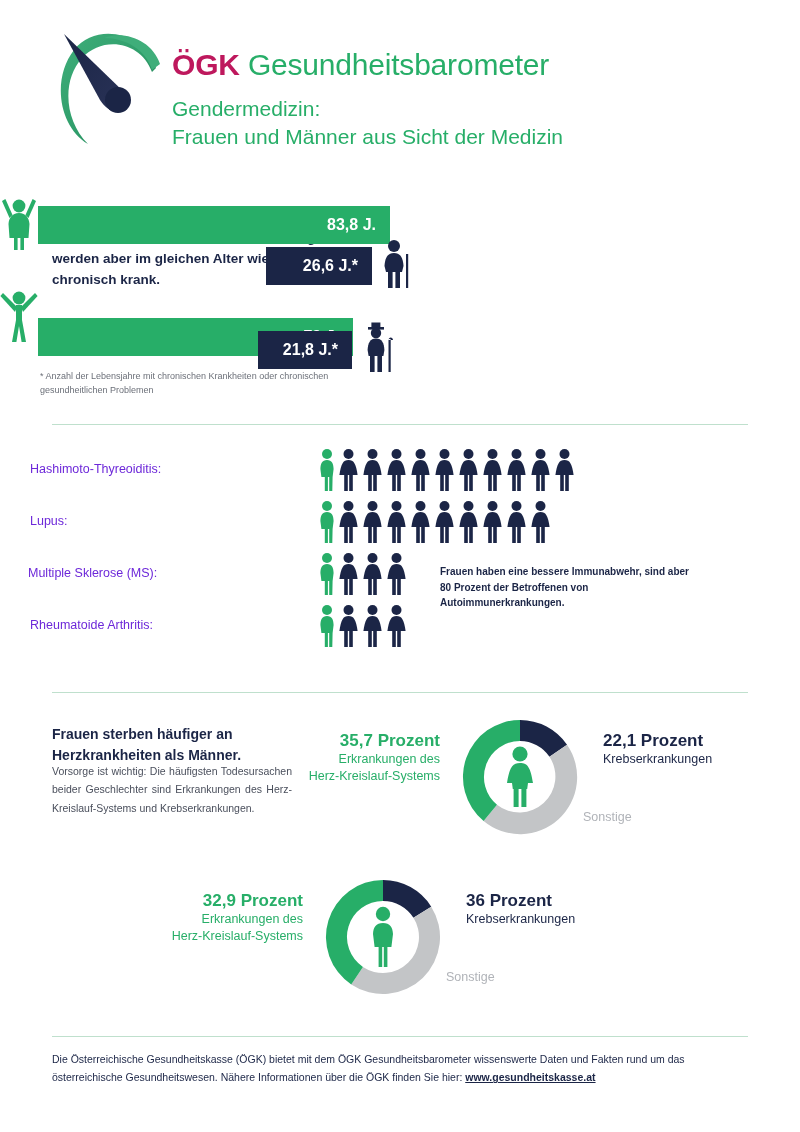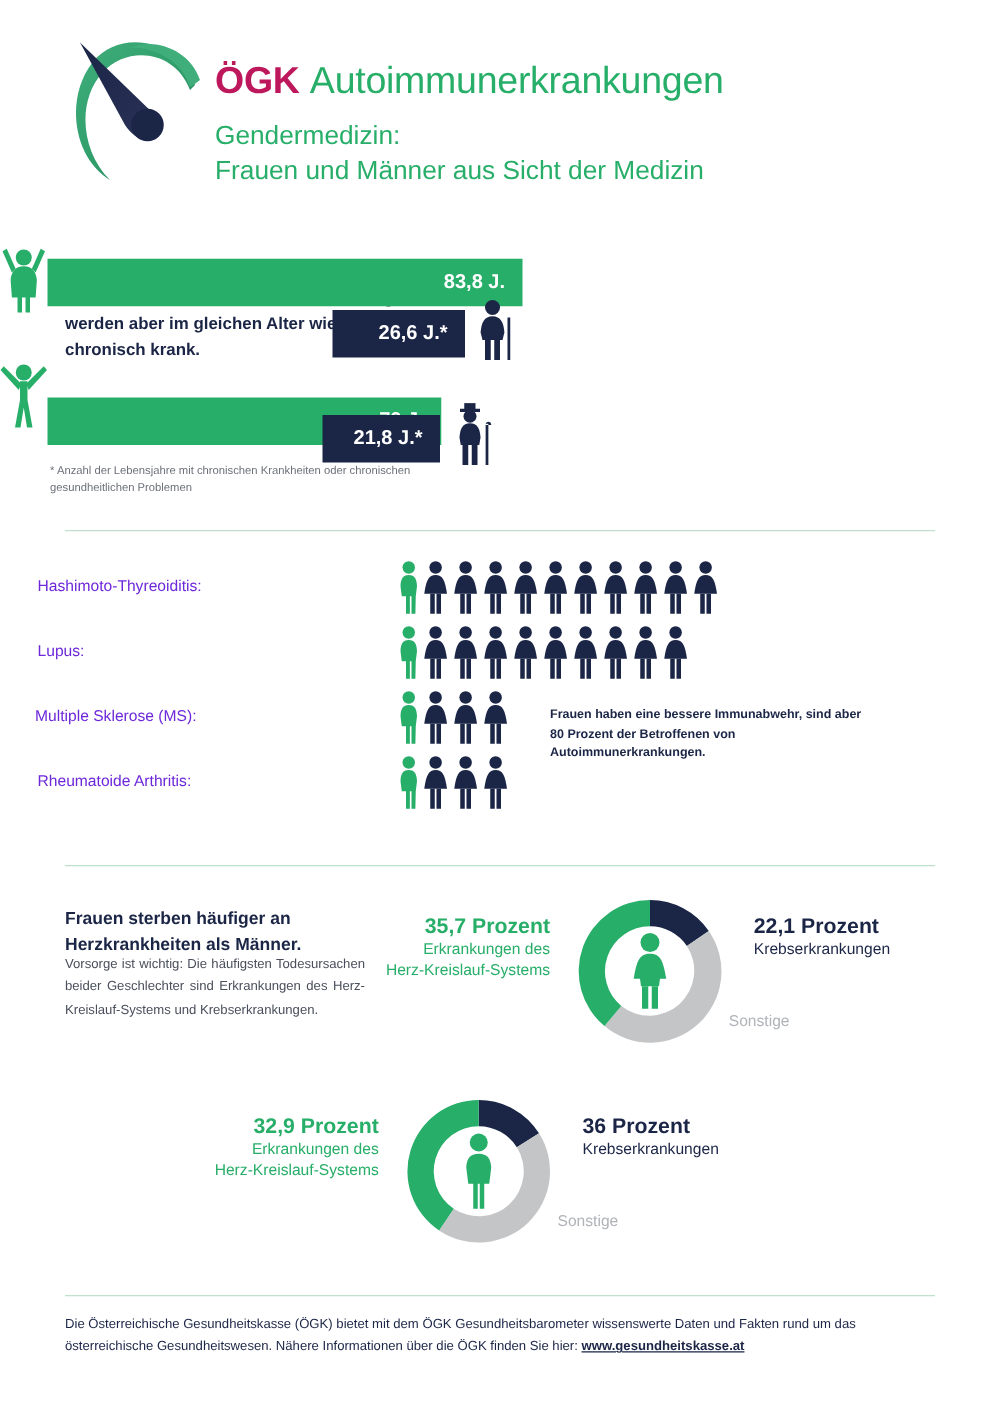--- a/index.html
+++ b/index.html
@@ -120,42 +120,42 @@
         </defs>
         <path d="M108 44 C96 8 48 -2 26 26 C4 54 10 102 40 120 C16 96 14 56 34 34 C54 12 92 16 104 48 Z" fill="url(#gl)"></path>
         <path d="M112 40 C104 16 76 6 56 14 C78 14 98 26 104 46 Z" fill="#3fae7a"></path>
         <path d="M16 10 L78 70 C84 78 80 88 70 88 C62 88 56 82 52 76 Z" fill="url(#gn)"></path>
         <circle cx="70" cy="76" r="13" fill="#1b2546"></circle>
       </svg>
     </div>
     <div class="title-block">
       <div class="title">
         <span class="ogk">ÖGK</span>
-        <span class="rest">Autoimmunerkrankungen</span>
+        <span class="rest">Gesundheitsbarometer</span>
       </div>
       <div class="subtitle">
         <div>Gendermedizin:</div>
         <div>Frauen und Männer aus Sicht der Medizin</div>
       </div>
     </div>
   </div>
 
   <div class="sec1">
     <div class="sec1-text">Frauen leben im Schnitt fast 5 Jahre länger, werden aber im gleichen Alter wie Männer chronisch krank.</div>
 
     <div class="bar-row" style="left:0px;top:14px;">
       <span class="icon-person">
         <svg width="38" height="58" viewBox="0 0 38 58">
           <circle cx="19" cy="12" r="6.4" fill="#27ae68"></circle>
           <path d="M19 19 C12 19 9 24 8.5 30 L9.5 44 L14 44 L14 56 L17.6 56 L17.6 44 L20.4 44 L20.4 56 L24 56 L24 44 L28.5 44 L29.5 30 C29 24 26 19 19 19 Z" fill="#27ae68"></path>
           <path d="M9.5 24 L2 7 L5.4 5 L12.5 21 Z" fill="#27ae68"></path>
           <path d="M28.5 24 L36 7 L32.6 5 L25.5 21 Z" fill="#27ae68"></path>
         </svg>
       </span>
-      <div class="bar green" style="width:380px;">
+      <div class="bar green" style="width:352px;">
         <span>83,8 J.</span>
       </div>
     </div>
 
     <div class="bar-row" style="left:266px;top:58px;">
       <div class="bar navy" style="width:106px;">
         <span>26,6 J.*</span>
       </div>
       <span class="icon-person" style="margin-left:8px;">
         <svg width="32" height="52" viewBox="0 0 32 52">

